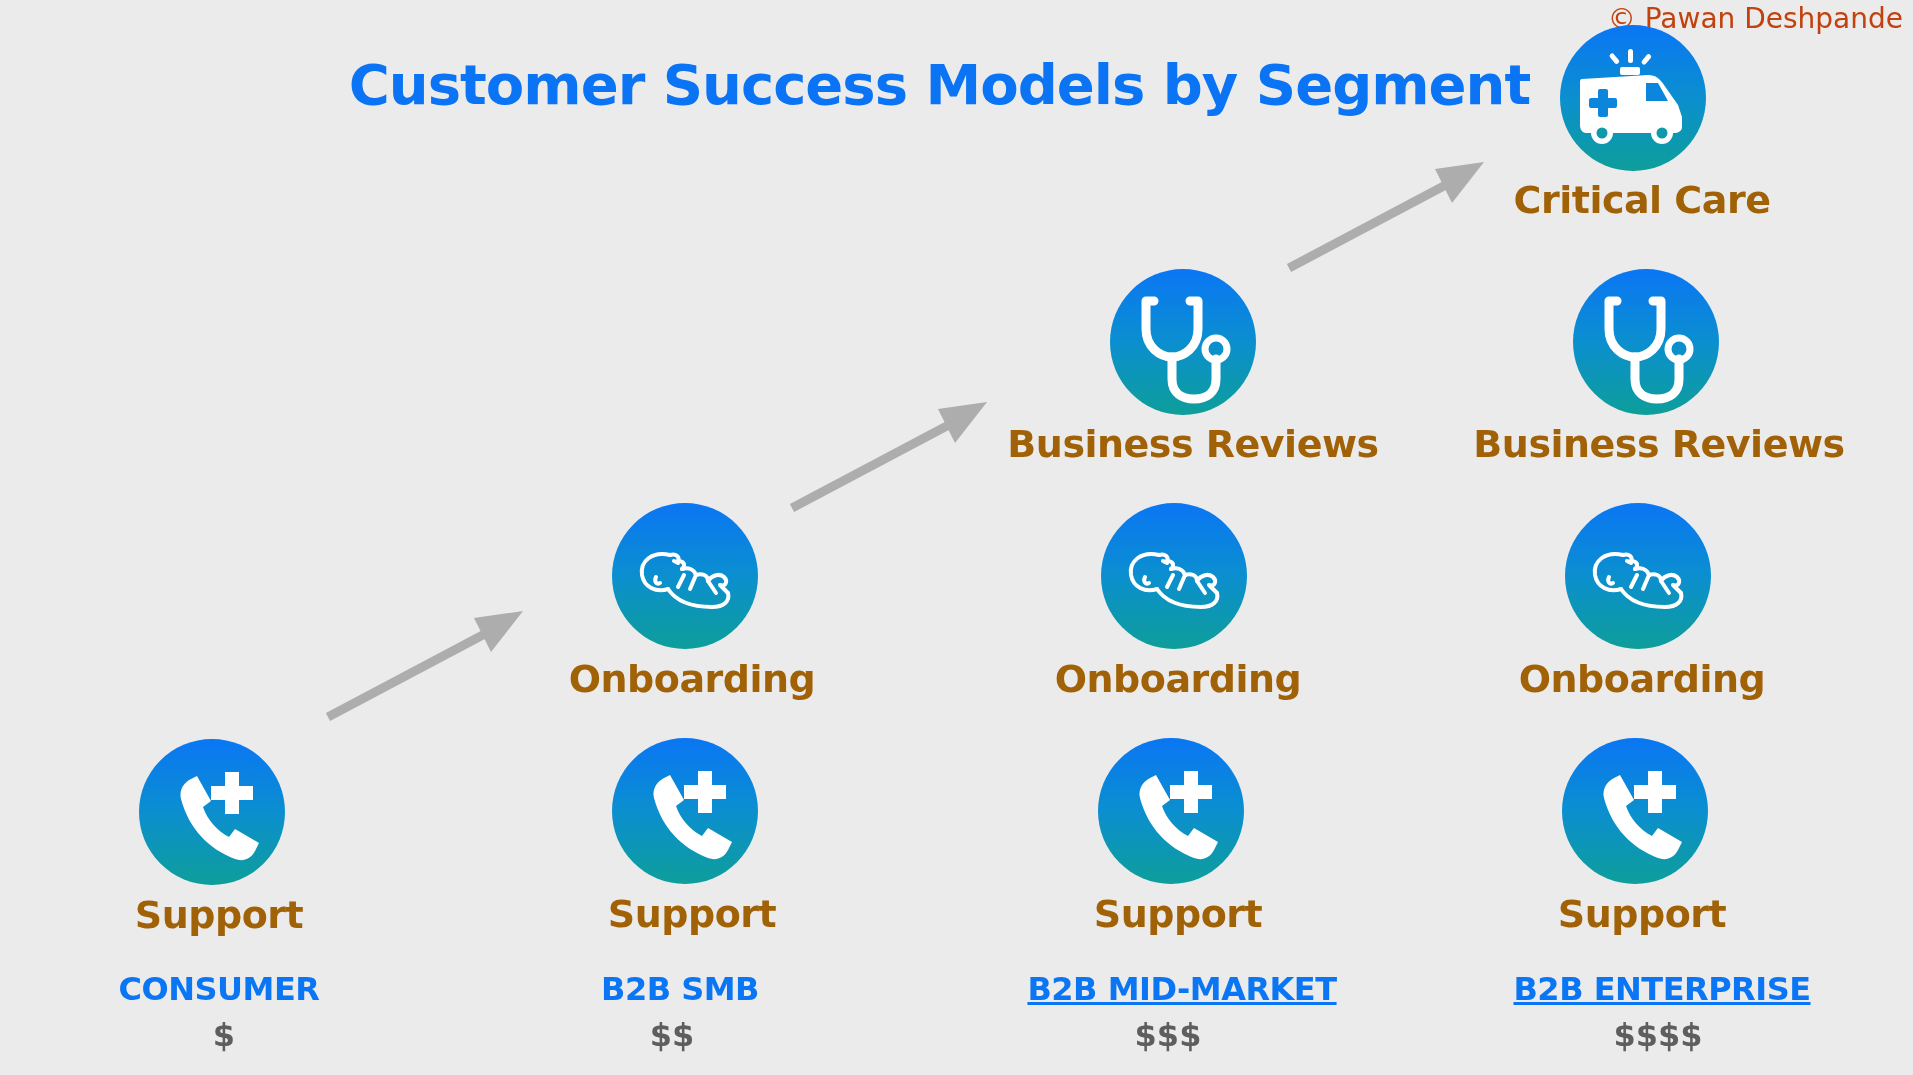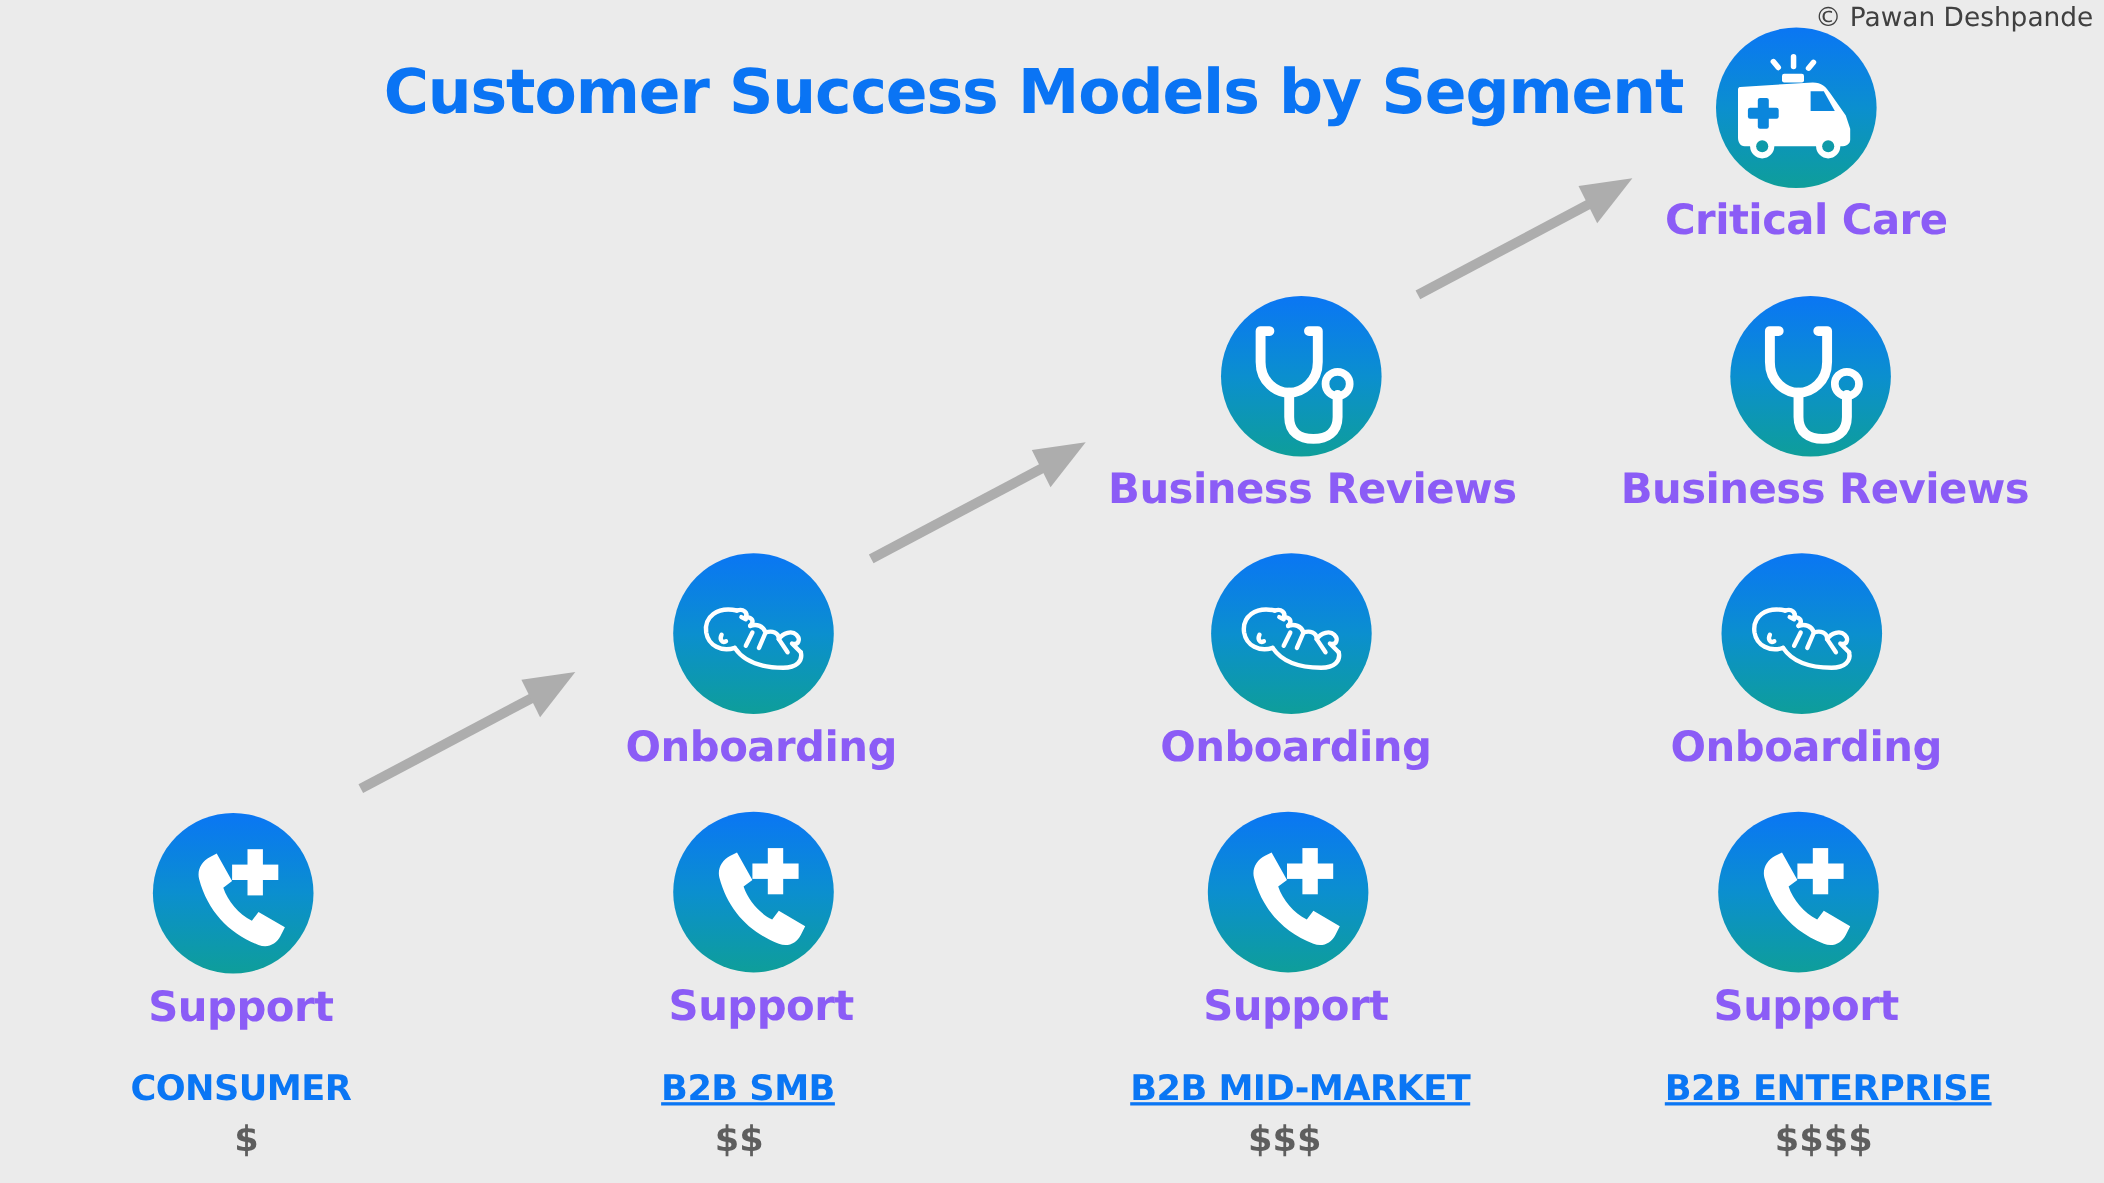--- a/index.html
+++ b/index.html
@@ -7,28 +7,28 @@
     width:1913px; height:1075px; background:#ebebeb; position:relative; overflow:hidden;
     font-family: "DejaVu Sans", sans-serif;
   }
   .title {
     position:absolute; left:0; width:1913px; top:52px; text-align:center;
     font-family:"DejaVu Sans", sans-serif; font-weight:bold; font-size:56px; color:#0a74f4;
     letter-spacing:-1px; transform:translateX(-17px);
   }
   .copyright {
     position:absolute; right:10px; top:2px; font-family:"DejaVu Sans", sans-serif;
-    font-size:24px; color:#404040;
+    font-size:28px; color:#c2410c;
   }
   .node { position:absolute; width:146px; height:146px; border-radius:50%;
     background:linear-gradient(to bottom, #0a76f4 0%, #0b8fcf 50%, #0e9e9a 100%);
     display:flex; align-items:center; justify-content:center; }
   .node svg { width:100%; height:100%; }
   .label { position:absolute; font-family:"DejaVu Sans", sans-serif; font-weight:bold;
-    font-size:38px; color:#8b5cf6; white-space:nowrap; transform:translateX(-50%); letter-spacing:-0.5px; }
+    font-size:38px; color:#a16207; white-space:nowrap; transform:translateX(-50%); letter-spacing:-0.5px; }
   .seg { position:absolute; font-family:"DejaVu Sans", sans-serif; font-weight:bold;
     font-size:32px; color:#0a76f4; white-space:nowrap; transform:translateX(-50%); letter-spacing:-0.5px; }
   .price { position:absolute; font-family:"DejaVu Sans", sans-serif; font-weight:bold;
     font-size:32px; color:#5e5e5e; white-space:nowrap; transform:translateX(-50%); }
   .arrow { position:absolute; left:0; top:0; width:1913px; height:1075px; pointer-events:none; }
 </style>
 </head>
 <body>
 
 <svg width="0" height="0" style="position:absolute">
@@ -111,21 +111,21 @@
       <use href="#ic-baby"></use>
     </svg>
 </div>
 <div class="label" style="left:692px; top:657px;">Onboarding</div>
 <div class="node" style="left:612px; top:738px;">
   <svg>
       <use href="#ic-phone"></use>
     </svg>
 </div>
 <div class="label" style="left:692px; top:892px;">Support</div>
-<div class="seg" style="left:680px; top:970px;text-decoration:underline;">B2B SMB</div>
+<div class="seg" style="left:680px; top:970px;">B2B SMB</div>
 <div class="price" style="left:672px; top:1016px;">$$</div>
 
 <div class="node" style="left:1110px; top:269px;">
   <svg>
       <use href="#ic-steth"></use>
     </svg>
 </div>
 <div class="label" style="left:1193px; top:422px;">Business Reviews</div>
 <div class="node" style="left:1101px; top:503px;">
   <svg>

